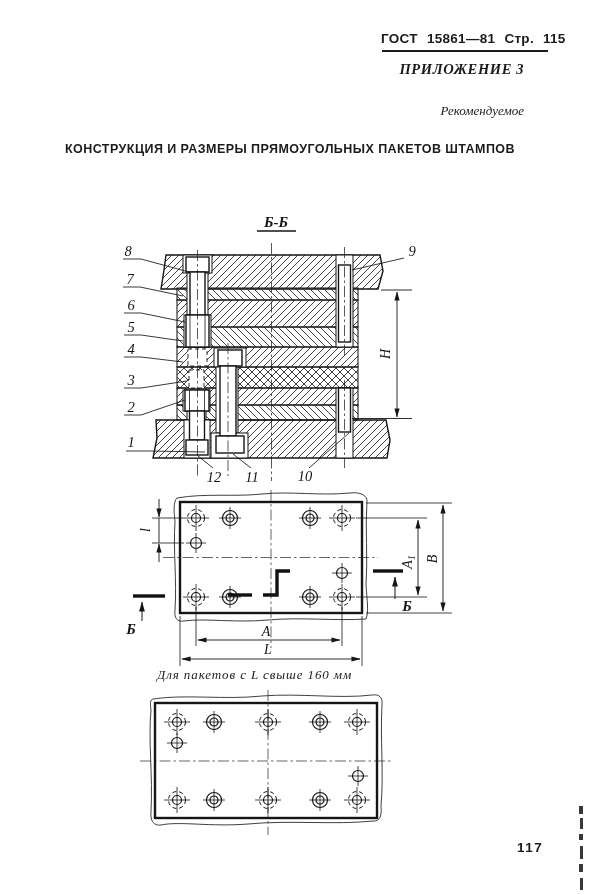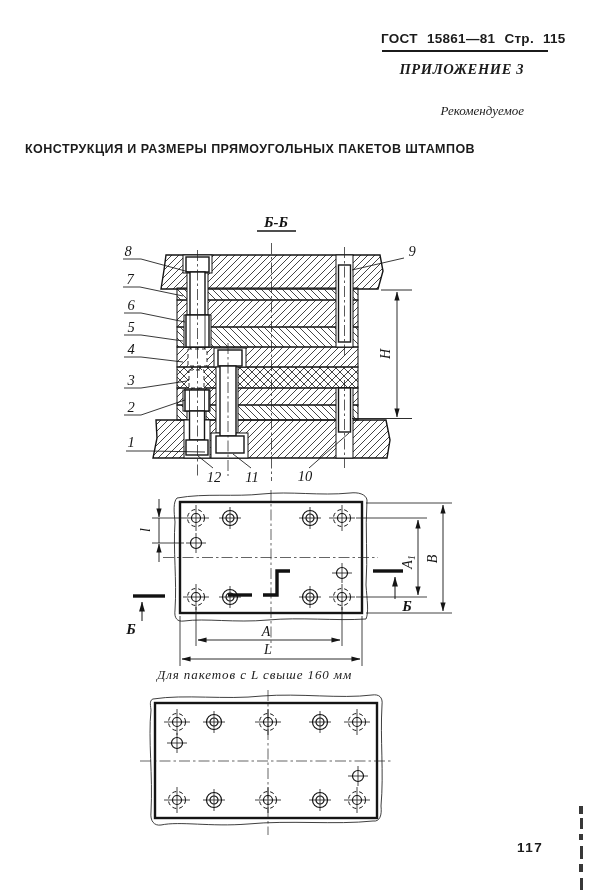--- a/index.html
+++ b/index.html
@@ -6,21 +6,21 @@
   .page{position:relative;width:610px;height:895px;background:#ffffff;color:#1b1b1b;
         font-family:"Liberation Sans",sans-serif;overflow:hidden;}
   .abs{position:absolute;}
   .std-ref{top:31px;left:381px;width:170px;font-weight:bold;font-size:13.5px;
            letter-spacing:.3px;word-spacing:5px;white-space:nowrap;}
   .hdr-rule{top:50px;left:382px;width:166px;border-top:2.2px solid #1b1b1b;}
   .appx{top:61px;left:300px;width:224px;text-align:right;font-family:"Liberation Serif",serif;
         font-style:italic;font-weight:bold;font-size:14.5px;letter-spacing:.6px;}
   .appx-note{top:79px;left:300px;width:224px;text-align:right;font-family:"Liberation Serif",serif;
         font-style:italic;font-size:13px;margin-top:24px;}
-  .ttl{left:25px;width:530px;font-weight:bold;font-size:12.5px;letter-spacing:.45px;}
+  .ttl{left:25px;width:530px;text-align:center;font-weight:bold;font-size:12.5px;letter-spacing:.45px;}
   .ttl1{top:142px;} .ttl2{top:167px;}
   .caption{top:667px;left:157px;font-family:"Liberation Serif",serif;font-style:italic;
            font-size:13px;letter-spacing:.9px;white-space:nowrap;}
   .pagenum{top:840px;left:517px;font-weight:bold;font-size:13.5px;letter-spacing:1.5px;text-align:right;}
   svg.draw{position:absolute;left:0;top:0;}
   text.dim{font-family:"Liberation Serif",serif;font-style:italic;font-size:14px;fill:#151515;}
   text.callout{font-family:"Liberation Serif",serif;font-style:italic;font-size:14.5px;fill:#151515;}
   text.bb{font-family:"Liberation Serif",serif;font-style:italic;font-weight:bold;font-size:15px;fill:#151515;}
 </style>
 </head>

